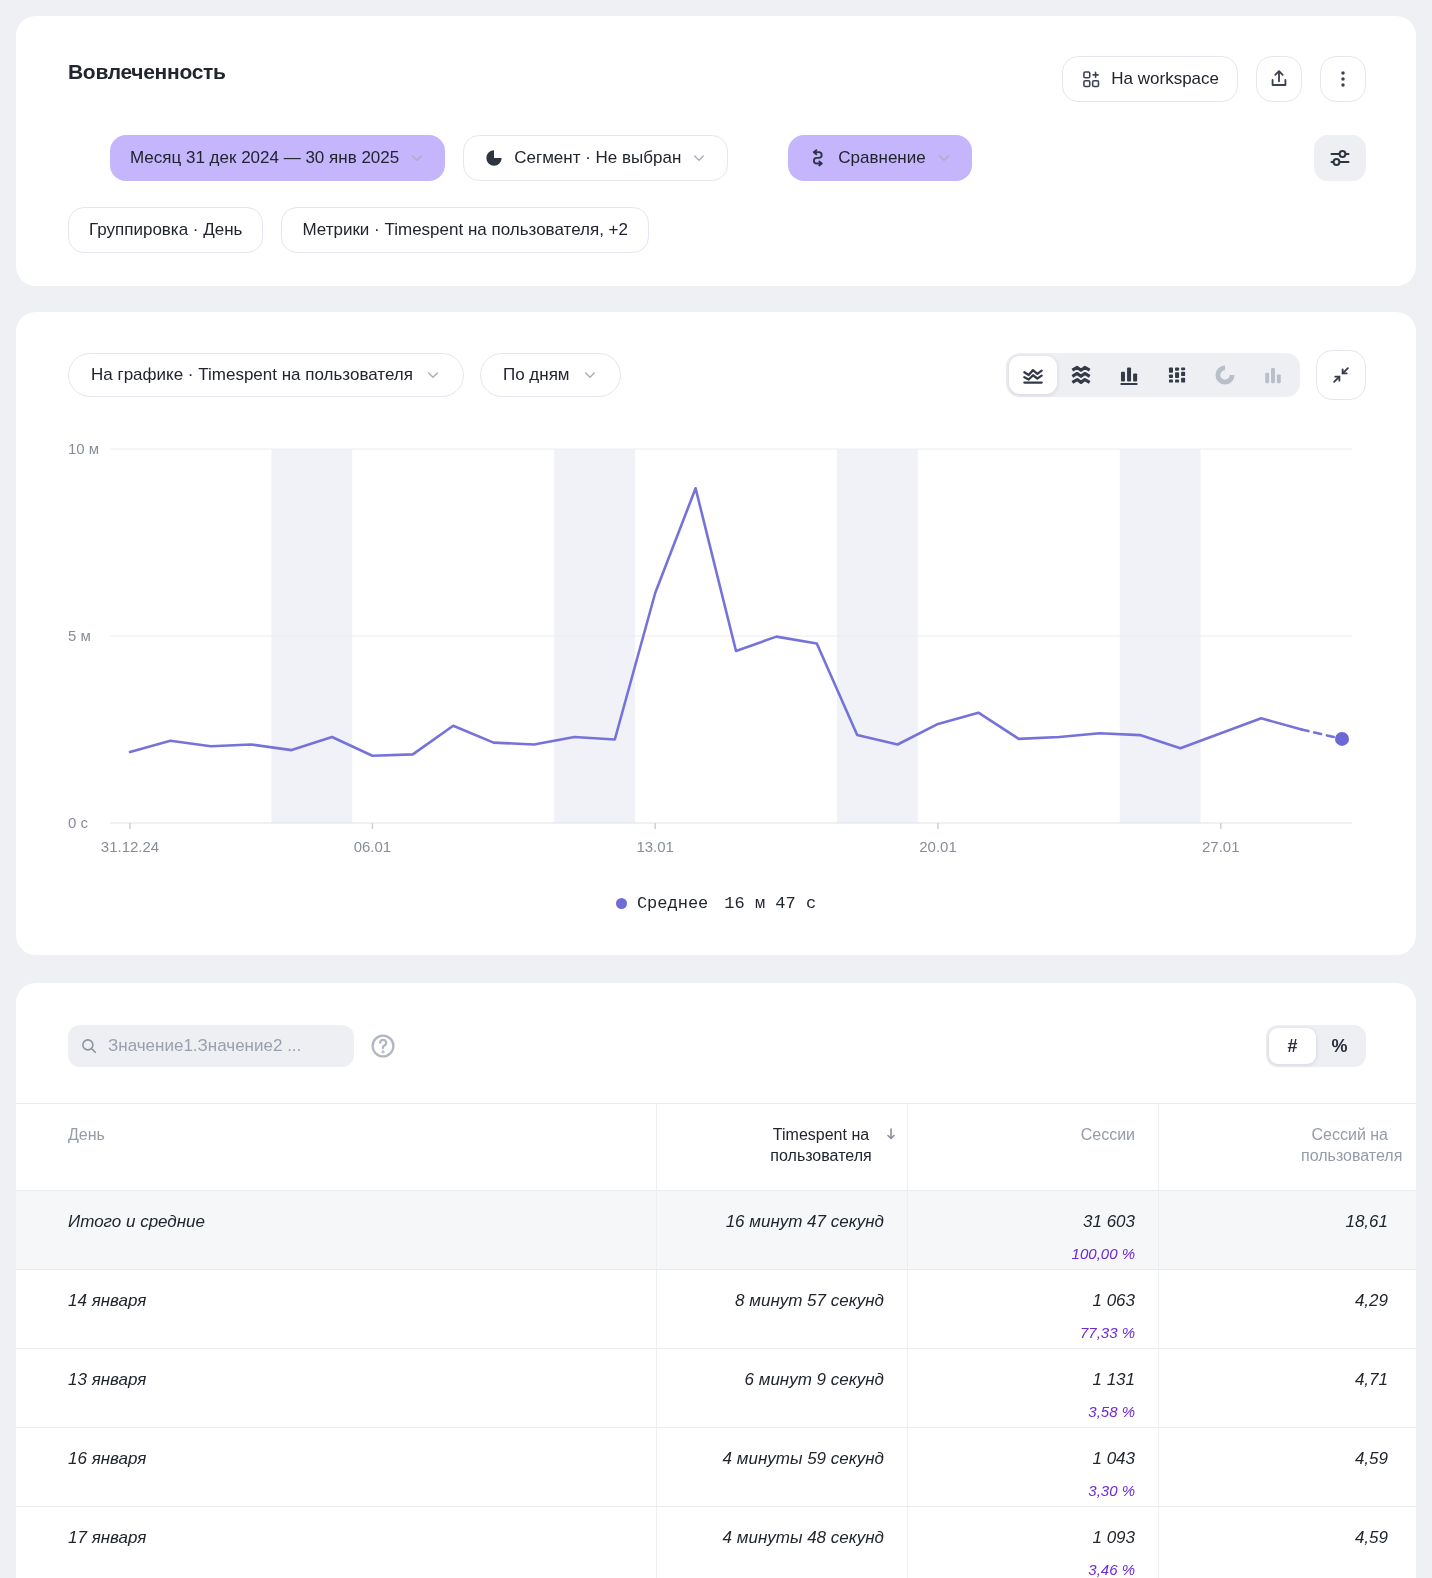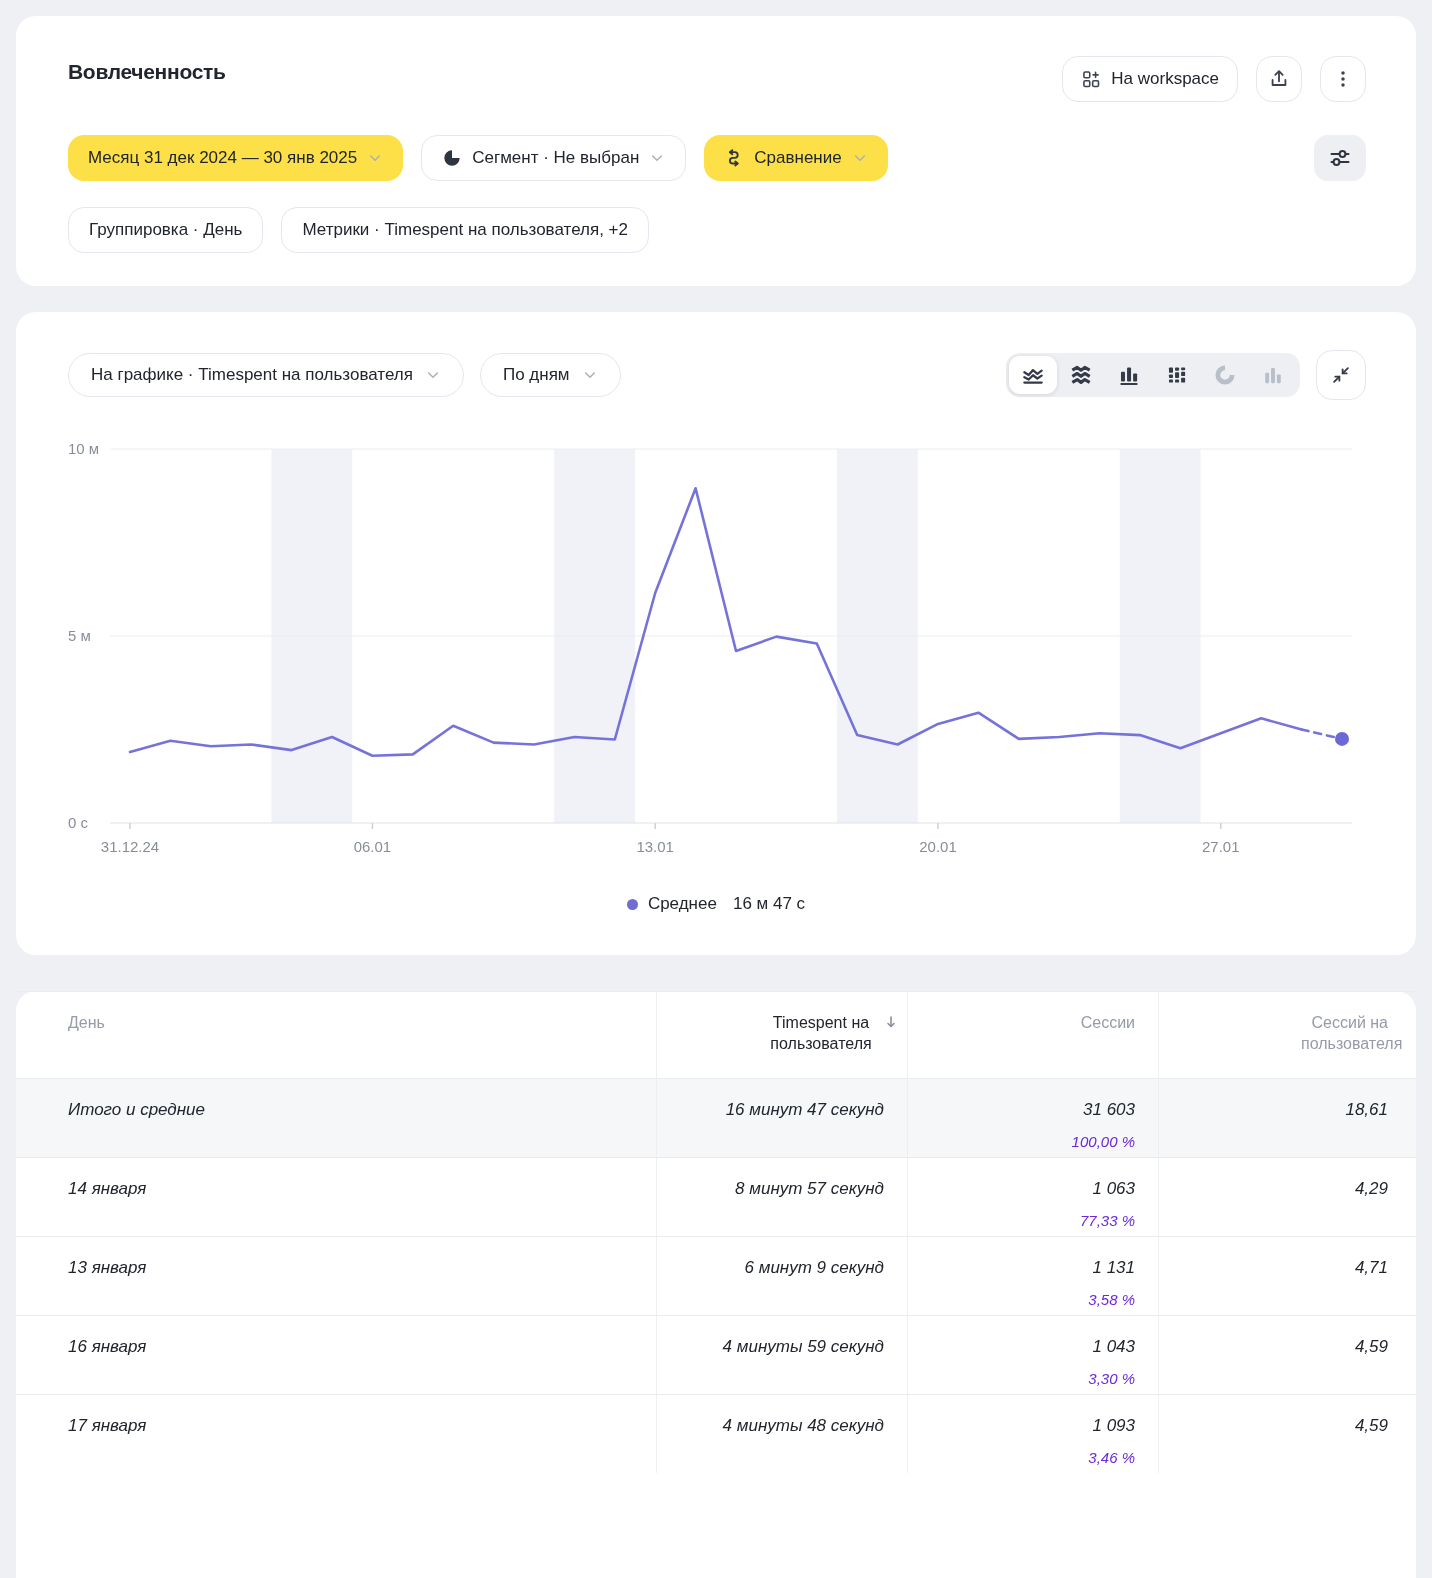--- a/index.html
+++ b/index.html
@@ -20,21 +20,21 @@
   .actions { display: flex; gap: 18px; align-items: center; }
   .btn { display: inline-flex; align-items: center; gap: 10px; height: 46px;
          background: #fff; border: 1px solid #e4e7ed; border-radius: 16px;
          font-size: 17px; color: #21252e; padding: 0 18px; cursor: pointer; }
   .btn.square { width: 46px; padding: 0; justify-content: center; }
   .chips-row { display: flex; gap: 18px; align-items: center; }
   .row1 { margin-top: 33px; }
   .row2 { margin-top: 26px; }
   .chip { display: inline-flex; align-items: center; gap: 10px; height: 46px;
           padding: 0 20px; border-radius: 16px; font-size: 17px; cursor: pointer; white-space: nowrap; }
-  .chip.gray { background: #fde047; }
+  .chip.gray { background: #c4b5fd; margin-left: 42px; }
   .chip.outline { background: #fff; border: 1px solid #e4e7ed; }
   .settings-btn { margin-left: auto; width: 52px; height: 46px; border: none;
           background: #edeff3; border-radius: 14px; display: inline-flex;
           align-items: center; justify-content: center; cursor: pointer; }
 
   
   .chart-card { height: 643px; margin-top: 26px; position: relative; }
   .chart-controls { display: flex; align-items: center; gap: 16px; padding-top: 38px; }
   .dd { display: inline-flex; align-items: center; gap: 12px; height: 44px; padding: 0 22px;
         background: #fff; border: 1px solid #e4e7ed; border-radius: 22px; font-size: 17px;
@@ -43,21 +43,21 @@
         height: 44px; align-items: stretch; padding: 3px; }
   .ct-item { width: 48px; display: flex; align-items: center; justify-content: center;
         border-radius: 11px; cursor: pointer; color: #343a47; }
   .ct-item.selected { background: #fff; box-shadow: 0 1px 4px rgba(40,48,70,.14); }
   .ct-item.disabled { color: #b9bfca; }
   .collapse-btn { width: 50px; height: 50px; background: #fff; border: 1px solid #e4e7ed;
         border-radius: 16px; display: flex; align-items: center; justify-content: center; cursor: pointer; }
   .plot-svg { display: block; margin-top: 16px; }
   .ylab { font-size: 15px; fill: #878d99; }
   .xlab { font-size: 15px; fill: #878d99; }
-  .legend { display: flex; align-items: center; justify-content: center; gap: 10px; margin-top: 18px; cursor: pointer; }
+  .legend { display: flex; align-items: center; justify-content: center; gap: 10px; margin-top: 18px; cursor: pointer; font-family: Liberation Mono, monospace; }
   .legend-dot { width: 11px; height: 11px; border-radius: 50%; background: #6f6dd4; }
   .legend-name { font-size: 17px; color: #22262e; }
   .legend-value { font-size: 17px; color: #22262e; margin-left: 6px; }
 
   
   .table-card { height: 640px; margin-top: 28px; }
   .table-toolbar { display: flex; align-items: center; padding-top: 42px; }
   .search { position: relative; }
   .search input { width: 286px; height: 42px; background: #edeff3; border: none; border-radius: 12px;
         padding: 0 14px 0 40px; font-size: 17px; color: #21252e; outline: none;
@@ -308,20 +308,44 @@
     </svg>
 
   <div class="legend">
     <span class="legend-dot"></span>
     <span class="legend-name">Среднее</span>
     <span class="legend-value">16 м 47 с</span>
   </div>
 </div>
 
 <div class="card table-card">
+  <div class="table-toolbar pad">
+    <div class="search">
+      <span class="mag" style="display:flex;">
+        <svg width="18" height="18" viewBox="0 0 24 24" fill="none" stroke="#8d93a0" stroke-width="2.1" stroke-linecap="round">
+          <circle cx="10.5" cy="10.5" r="6.7"></circle>
+            <path d="M15.6 15.6 20.4 20.4"></path>
+        </svg>
+      </span>
+      <input type="text" placeholder="Значение1.Значение2 ..." style="">
+    </div>
+    <button class="help-btn">
+      <span style="display:flex;">
+        <svg width="30" height="30" viewBox="0 0 24 24" fill="none" stroke="#b0b6c2" stroke-width="1.8" stroke-linecap="round">
+          <circle cx="12" cy="12" r="8.3"></circle>
+          <path d="M9.7 9.4a2.4 2.4 0 1 1 3.3 2.3c-.75.3-1.1.8-1.1 1.6v.3"></path>
+          <circle cx="12" cy="16.6" r="0.4" fill="#b0b6c2"></circle>
+        </svg>
+      </span>
+    </button>
+    <div class="num-toggle">
+      <div class="opt selected">#</div>
+      <div class="opt">%</div>
+    </div>
+  </div>
 
   <div class="grid-row thead">
     <div class="th c1">День</div>
     <div class="th r bordered">
       <div class="th2-flex">
         <span class="lbl">Timespent на пользователя</span>
         <span style="display:flex; margin-top:3px;">
           <svg width="12" height="14" viewBox="0 0 12 14" fill="none" stroke="#8a90a0" stroke-width="1.6" stroke-linecap="round" stroke-linejoin="round">
             <path d="M6 2v9"></path>
               <path d="M3 8.5 6 11.5 9 8.5"></path>

